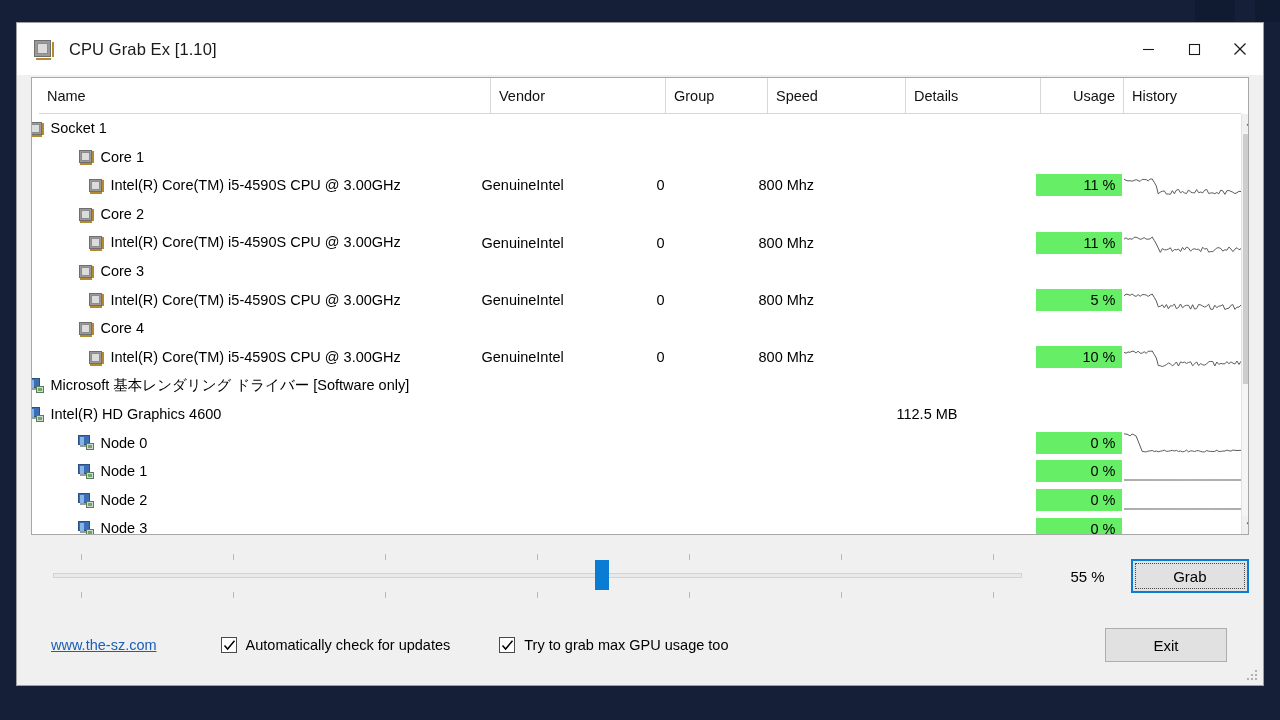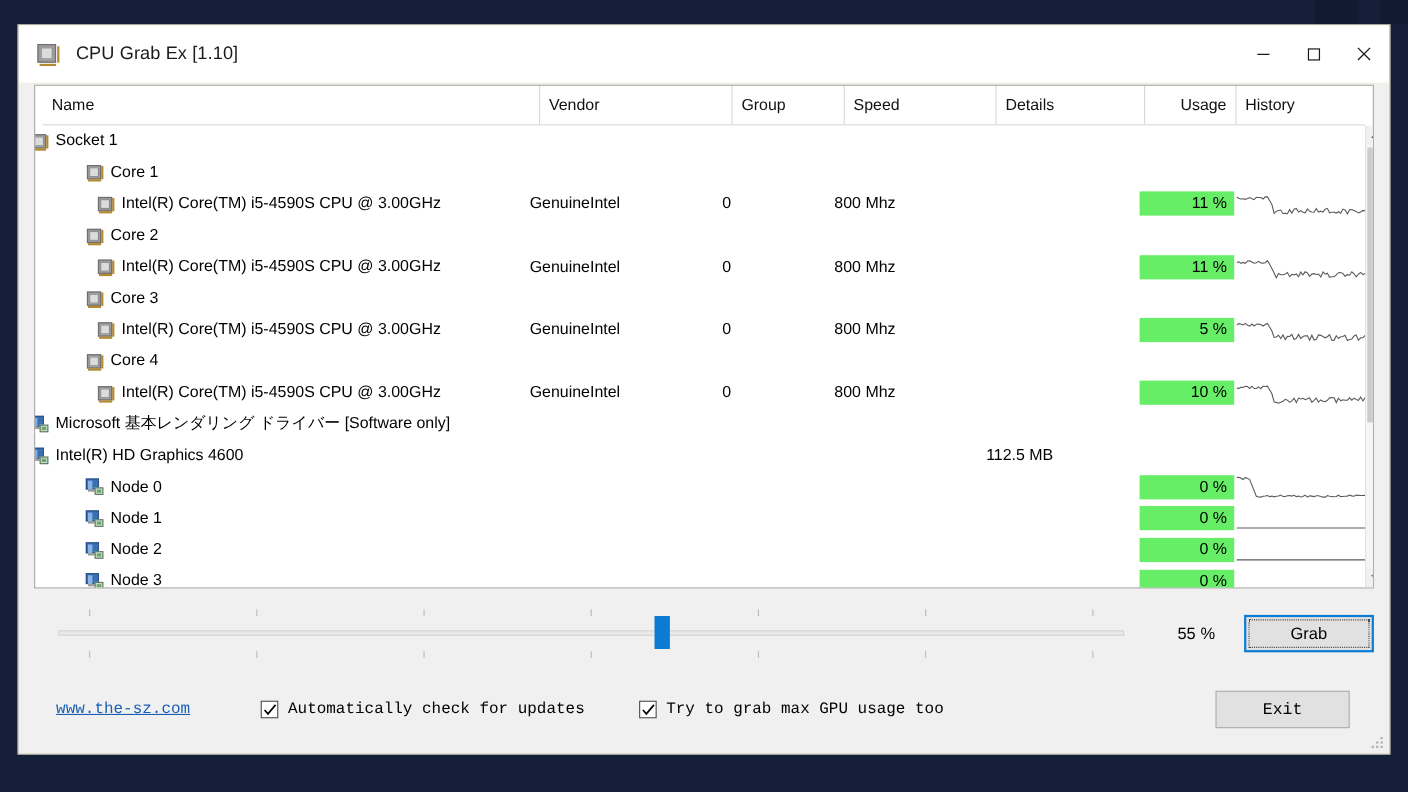--- a/index.html
+++ b/index.html
@@ -24,21 +24,21 @@
     top: 0; left: 1255px;
     width: 25px; height: 22px;
     background: #101a30;
   }
 
   
   .window {
     position: absolute;
     left: 16px; top: 22px;
     width: 1248px; height: 664px;
-    background: #fef9c3;
+    background: #8b5cf6;
     border: 1px solid #a0a0a0;
     display: flex;
     flex-direction: column;
   }
 
   
   .titlebar {
     height: 52px;
     background: #ffffff;
     display: flex;
@@ -331,21 +331,20 @@
   }
   .grab-label { position: relative; z-index: 1; }
 
   
   .footer-row {
     height: 72px;
     display: flex;
     align-items: center;
     flex: 0 0 auto;
     padding-bottom: 8px;
-    font-family: Liberation Mono, monospace;
   }
   .link {
     font-size: 14.5px;
     color: #1a5fb4;
     text-decoration: underline;
     margin-left: 20px;
   }
   .chk-group {
     display: flex; align-items: center;
     margin-left: 64px;

